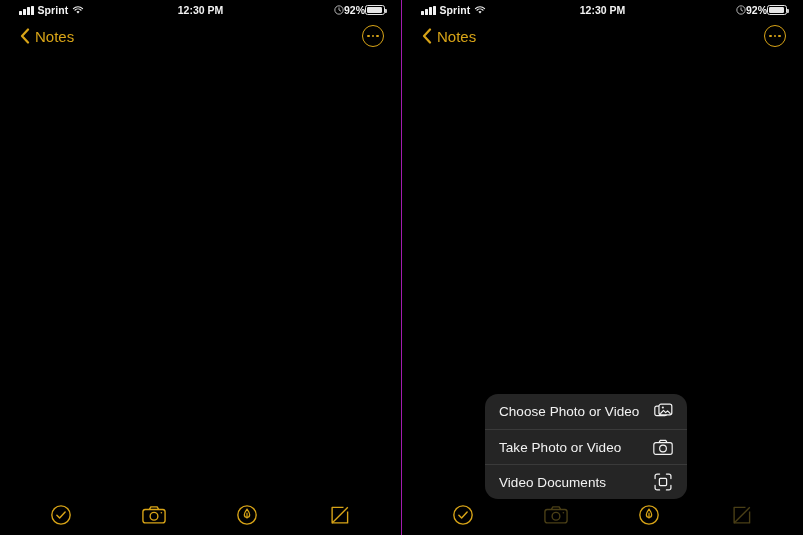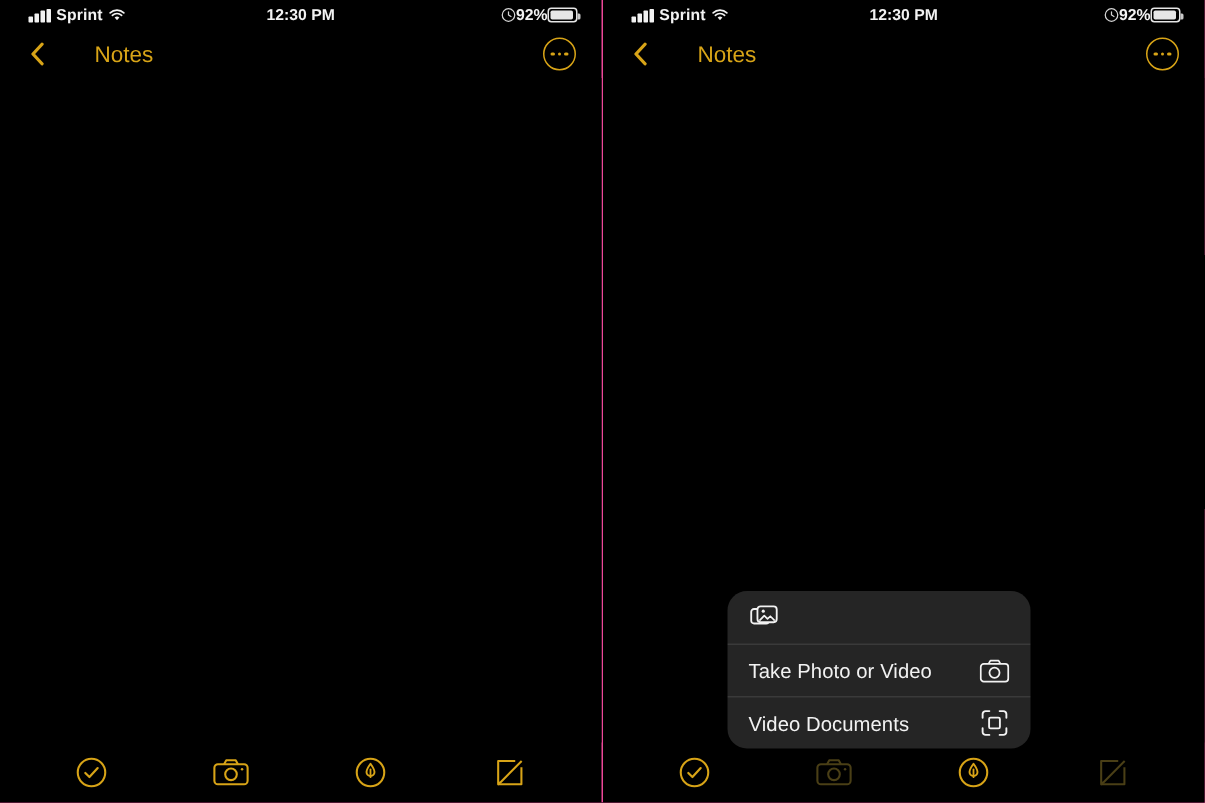--- a/index.html
+++ b/index.html
@@ -2,21 +2,21 @@
 <html><head>
 <meta charset="utf-8">
 <style>
   * { margin:0; padding:0; box-sizing:border-box; }
   html, body {
     width:803px; height:535px;
     background:#000;
     font-family:"Liberation Sans", sans-serif;
     overflow:hidden;
   }
-  .stage { position:relative; width:803px; height:535px; background:#ec4899; }
+  .stage { position:relative; width:803px; height:535px; background:#a21caf; }
 
   .panel { position:absolute; top:0; height:535px; width:401px; background:#000; }
   .panel-left  { left:0; }
   .panel-right { left:402px; }
 
   
   .statusbar {
     position:absolute; top:0; left:0; right:0; height:20px;
     display:flex; align-items:center;
     color:#f2f2f2; font-size:10.5px; font-weight:bold;
@@ -46,21 +46,21 @@
   .battery span { display:block; height:100%; width:92%; background:#e6e6e6; border-radius:1.2px; }
 
   
   .navbar { position:absolute; top:20px; left:0; right:0; height:32px; }
   .backbtn {
     position:absolute; left:20px; top:0; height:32px;
     display:flex; align-items:center; gap:5px; color:#d8a417;
     cursor:pointer;
   }
   .chev { width:10px; height:16px; }
-  .back-label { font-size:15px; color:#d8a417;margin-left:28px; }
+  .back-label { font-size:15px; color:#d8a417; }
   .more-btn {
     position:absolute; right:17px; top:5px;
     width:22px; height:22px; border:1.4px solid #d8a417; border-radius:50%;
     display:flex; align-items:center; justify-content:center; gap:2px;
     cursor:pointer;
   }
   .more-btn i { width:2.6px; height:2.6px; border-radius:50%; background:#d8a417; display:block; }
 
   
   .note-body { position:absolute; top:52px; left:0; right:0; bottom:40px; background:#000; }
@@ -214,20 +214,21 @@
           <i></i>
           <i></i>
           <i></i>
         </div>
     </div>
 
     <div class="note-body"></div>
 
     <div class="ctx-menu">
       <div class="ctx-item">
+        <span class="ctx-label">Choose Photo or Video</span>
         <span class="ctx-icon">
           <svg width="19" height="17" viewBox="0 0 20 18">
             <rect x="0.8" y="3.2" width="12.5" height="10.2" rx="2" fill="none" stroke="currentColor" stroke-width="1.3"></rect>
             <rect x="5.2" y="1.3" width="13.6" height="11.2" rx="2.2" fill="#252525" stroke="currentColor" stroke-width="1.3"></rect>
             <path d="M6.6 11.4l3.4-3.5 2.3 2.3 2-1.9 3.1 3.1" fill="none" stroke="currentColor" stroke-width="1.2" stroke-linejoin="round"></path>
             <circle cx="9.3" cy="4.7" r="1.1" fill="currentColor"></circle>
           </svg>
         </span>
       </div>
       <div class="ctx-item">

